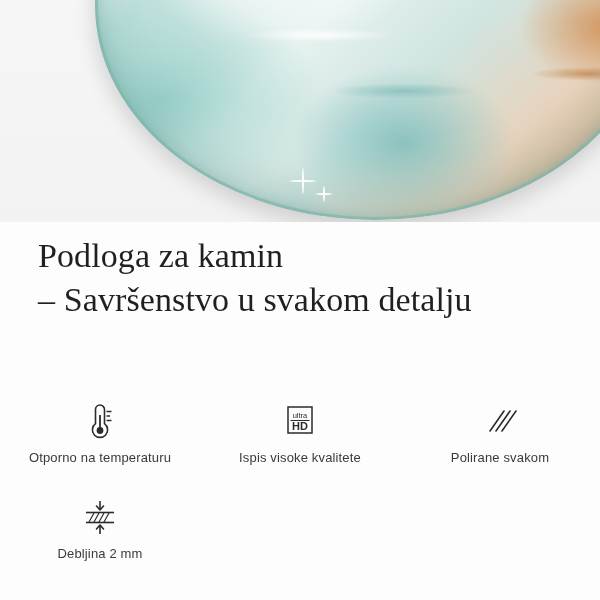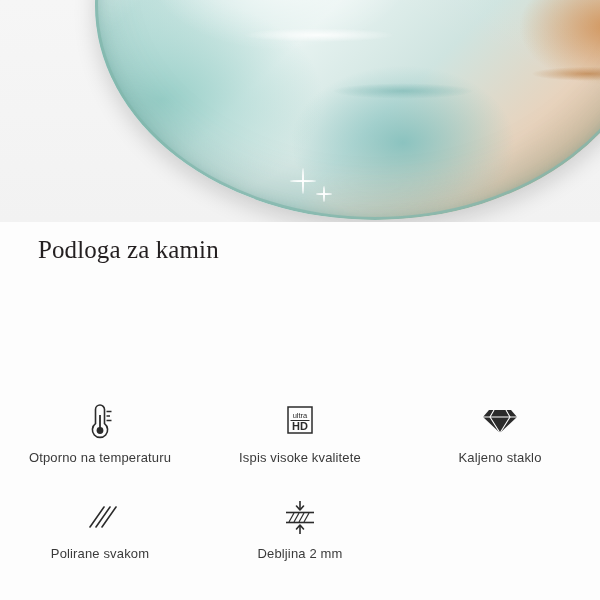--- a/index.html
+++ b/index.html
@@ -115,21 +115,21 @@
     position: absolute;
     left: 0;
     top: 222px;
     width: 600px;
   }
   .headline {
     margin: 0;
     padding: 12px 38px 0 38px;
     font-family: "Liberation Serif", serif;
     font-weight: 400;
-    font-size: 25px;
+    font-size: 34px;
     line-height: 1.30;
     color: #231f20;
     letter-spacing: 0.1px;
   }
   .headline .line2 { display: block; }
   .body-copy {
     margin: 0;
     padding: 16px 38px 0 38px;
     font-size: 11.3px;
     line-height: 1.95;
@@ -183,20 +183,21 @@
       <div class="gloss"></div>
       <div class="rim"></div>
     </div>
     <div class="sparkle sparkle-1"></div>
     <div class="sparkle sparkle-2"></div>
   </div>
 
   <div class="content">
     <h1 class="headline">
       <span>Podloga za kamin</span>
+      <span class="line2">– Savršenstvo u svakom detalju</span>
     </h1>
   </div>
 
   <div class="features">
 
     <div class="feature">
       <div class="feature-icon">
         <svg width="40" height="44" viewBox="0 0 40 44">
           <path d="M20 6 a4.5 4.5 0 0 1 4.5 4.5 v14.2 a7.6 7.6 0 1 1 -9 0 V10.5 A4.5 4.5 0 0 1 20 6 z" fill="none" stroke="#2b2b2b" stroke-width="1.6"></path>
           <circle cx="20" cy="31.5" r="3.4" fill="#2b2b2b"></circle>
@@ -215,32 +216,20 @@
           <rect x="11" y="8" width="24" height="26" fill="none" stroke="#2b2b2b" stroke-width="1.5"></rect>
           <text x="23" y="19" text-anchor="middle" font-family="Liberation Sans, sans-serif" font-size="7.5" fill="#2b2b2b">ultra</text>
           <line x1="13.5" y1="21.5" x2="32.5" y2="21.5" stroke="#2b2b2b" stroke-width="1"></line>
           <text x="23" y="31" text-anchor="middle" font-family="Liberation Sans, sans-serif" font-size="11" font-weight="bold" fill="#2b2b2b">HD</text>
         </svg>
       </div>
       <div class="feature-label">Ispis visoke kvalitete</div>
     </div>
 
 
-    <div class="feature">
-      <div class="feature-icon">
-        <svg width="46" height="40" viewBox="0 0 46 40">
-          <path d="M12 9 h22 l6 7 -17 16 -17 -16 z" fill="#2b2b2b"></path>
-          <path d="M12 9 l5 7 -11 0 z" fill="#ffffff" opacity="0.0"></path>
-          <path d="M6 16 h34" stroke="#ffffff" stroke-width="1.1" fill="none"></path>
-          <path d="M17 9 l-4 7 10 16" stroke="#ffffff" stroke-width="1.1" fill="none"></path>
-          <path d="M29 9 l4 7 -10 16" stroke="#ffffff" stroke-width="1.1" fill="none"></path>
-        </svg>
-      </div>
-      <div class="feature-label">Kaljeno staklo</div>
-    </div>
 
     <div class="feature">
       <div class="feature-icon">
         <svg width="44" height="40" viewBox="0 0 44 40">
           <path d="M12 30 L26 10" stroke="#2b2b2b" stroke-width="1.6" stroke-linecap="round"></path>
           <path d="M18 30 L32 10" stroke="#2b2b2b" stroke-width="1.6" stroke-linecap="round"></path>
           <path d="M24 30 L38 10" stroke="#2b2b2b" stroke-width="1.6" stroke-linecap="round"></path>
         </svg>
       </div>
       <div class="feature-label">Polirane svakom</div>

